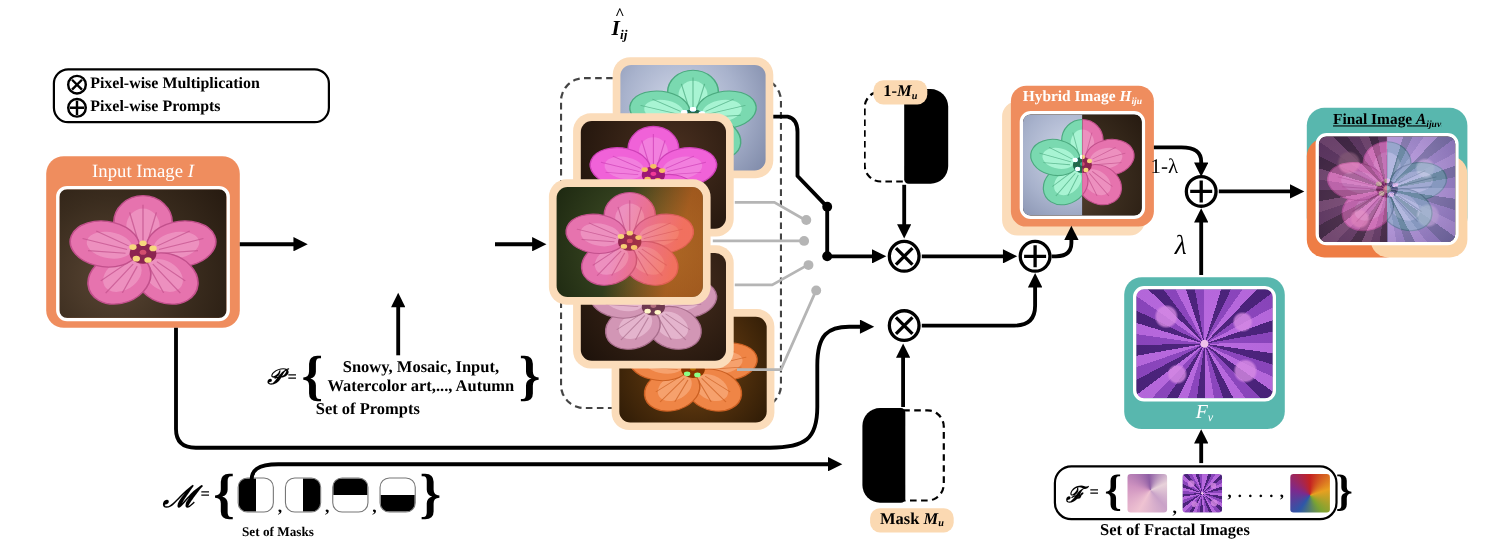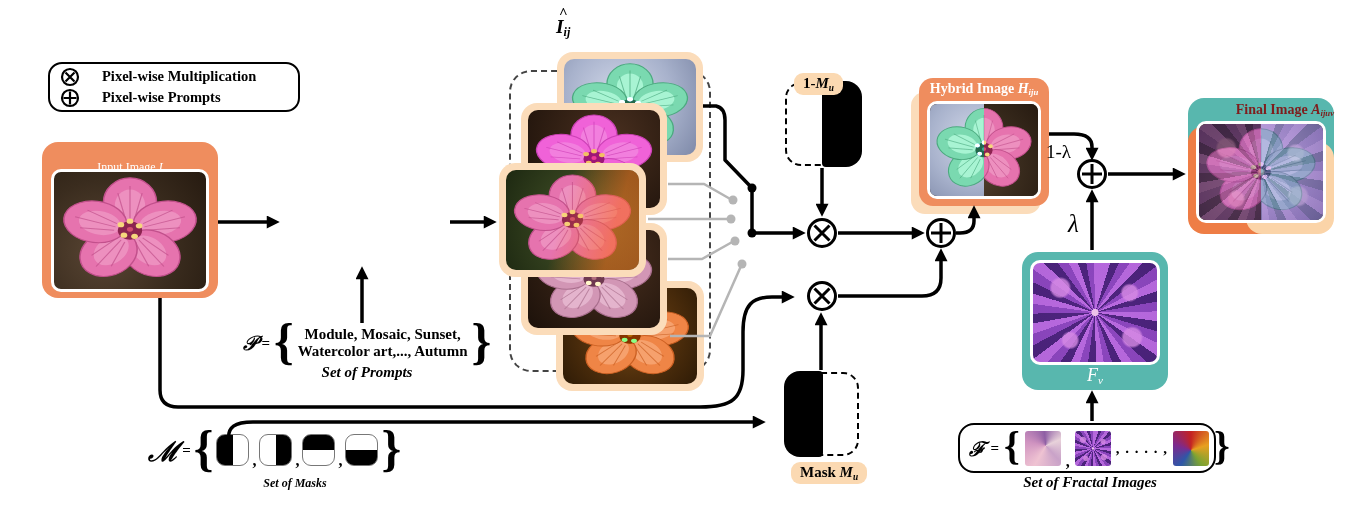--- a/index.html
+++ b/index.html
@@ -3,46 +3,46 @@
 <meta charset="utf-8">
 <style>
   html,body{margin:0;padding:0;background:#fff;}
   .diagram{position:relative;width:1371px;height:509px;background:#fff;overflow:hidden;
            font-family:"Liberation Serif",serif;color:#000;}
   .abs{position:absolute;}
 
   
   .legend{left:48px;top:62px;width:252px;height:50px;border:2.5px solid #000;border-radius:14px;
           display:flex;flex-direction:column;justify-content:center;gap:1px;padding:3px 10px;box-sizing:border-box;}
-  .legend-row{display:flex;align-items:center;gap:22px;font-weight:bold;font-size:14.5px;}
+  .legend-row{display:flex;align-items:center;gap:2px;font-weight:bold;font-size:14.5px;}
 
   
   .obox{background:#ef8d5e;border-radius:16px;}
-  .box-title{text-align:center;color:#fff;font-size:12px;padding-top:18px;white-space:nowrap;}
+  .box-title{text-align:center;color:#fff;font-size:17px;padding-top:4px;white-space:nowrap;}
   .box-title.small{font-size:14px;font-weight:bold;padding-top:3px;}
   .photo-frame{position:absolute;border:3px solid #fff;border-radius:10px;overflow:hidden;background:#241710;}
   .sym{font-style:italic;}
   .sub{font-style:italic;font-size:0.62em;vertical-align:-0.28em;}
 
   
   .input-box{left:42px;top:142px;width:176px;height:156px;z-index:3;}
   .input-photo{left:9px;top:27px;width:152px;height:117px;}
 
   
   .module{left:280px;top:165px;width:170px;height:122px;z-index:3;}
   .module-label{position:absolute;inset:0;display:flex;flex-direction:column;align-items:center;justify-content:center;
                 font-weight:bold;font-size:19px;line-height:1.25;}
 
   
   .prompts{left:243px;top:320px;height:46px;display:flex;align-items:center;gap:4px;z-index:3;}
   .p-sym{font-style:italic;font-size:20px;font-weight:bold;}
   .p-eq{font-weight:bold;font-size:15px;}
   .brace{font-size:50px;font-weight:bold;line-height:40px;transform:translateY(-2px);}
   .p-lines{display:flex;flex-direction:column;text-align:center;font-weight:bold;font-size:15px;line-height:1.12;}
-  .caption{font-weight:bold;font-size:15px;text-align:center;z-index:3;font-style:italic;}
+  .caption{font-weight:bold;font-size:15px;text-align:left;z-index:3;}
 
   
   .gen-title{left:552px;top:16px;font-size:19.5px;font-weight:bold;z-index:3;white-space:nowrap;}
   .ihat{position:relative;font-style:italic;margin-left:4px;}
   .ihat .hat{position:absolute;left:3px;top:-11px;font-size:15px;font-style:normal;}
   .stack-outline{left:509px;top:70px;width:198px;height:298px;border:2px dashed #444;border-radius:22px;z-index:0;}
   .gen-frame{position:absolute;background:#fbdcba;border-radius:16px;padding:7px;box-sizing:border-box;}
   .gen-frame .photo{width:100%;height:100%;border-radius:10px;overflow:hidden;position:relative;}
   .gf1{left:557px;top:52px;width:146px;height:110px;z-index:1;}
   .gf2{left:521px;top:103px;width:146px;height:112px;z-index:2;}
@@ -122,21 +122,21 @@
   .thumb{width:36px;height:35px;border-radius:3px;flex:0 0 auto;}
   .thumb1{background:conic-gradient(from 210deg at 58% 42%, #efc3d2, #cf93c0, #8e5ea4, #e8d2da, #c9a2c8, #efc3d2);}
   .thumb3{background:conic-gradient(from 0deg at 50% 55%, #c42222, #e8a020, #7ba332, #2e57a8, #7c2a8e, #c42222);}
   .f-dots{font-weight:bold;font-size:15px;white-space:nowrap;letter-spacing:1px;}
 
   
   .final-wrap{left:1188px;top:98px;width:146px;height:136px;z-index:3;}
   .final-teal{position:absolute;left:0;top:0;right:0;height:116px;background:#58b7ae;border-radius:16px;z-index:1;}
   .final-orange{position:absolute;left:0;top:28px;width:88px;height:108px;background:#ee7d45;border-radius:16px;z-index:2;}
   .final-peach{position:absolute;right:0;top:44px;width:88px;height:92px;background:#fbd4a8;border-radius:16px;z-index:2;}
-  .final-title{position:absolute;left:0;right:0;top:4px;text-align:right;color:#7f1d1d;font-weight:bold;font-size:14px;z-index:4;white-space:nowrap;}
+  .final-title{position:absolute;left:0;right:0;top:4px;text-align:center;color:#000000;font-weight:bold;font-size:14px;z-index:4;white-space:nowrap;text-decoration:underline;}
   .final-photo{position:absolute;left:8px;top:23px;width:124px;height:96px;z-index:3;}
 
   .conn{left:0;top:0;z-index:5;pointer-events:none;}
 </style>
 </head>
 <body>
 
 <div class="diagram">
 
   <svg class="abs conn" width="1371" height="509" viewBox="0 0 1371 509">
@@ -262,21 +262,21 @@
         </span>
     </div>
   </div>
 
 
   <div class="abs prompts">
     <span class="p-sym">𝒫</span>
     <span class="p-eq">=</span>
     <span class="brace">{</span>
     <span class="p-lines">
-      <span>Module, Mosaic, Sunset,</span>
+      <span>Snowy, Mosaic, Input,</span>
       <span>Watercolor art,..., Autumn</span>
     </span>
     <span class="brace">}</span>
   </div>
   <div class="abs caption" style="left:287px;top:364px;width:160px;">Set of Prompts</div>
 
   <div class="abs gen-title">
     <span class="ihat"><span class="hat">^</span><span>I</span></span><span class="sub">ij</span>
   </div>
   <div class="abs stack-outline"></div>

